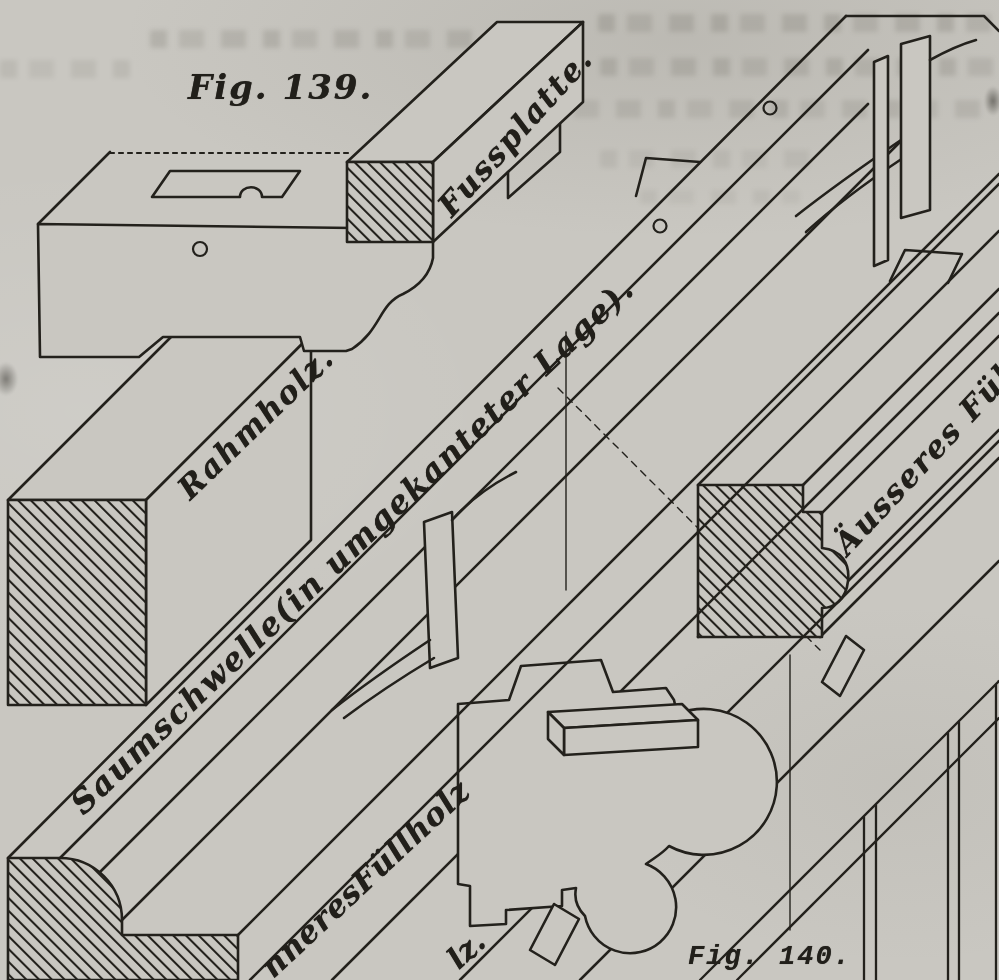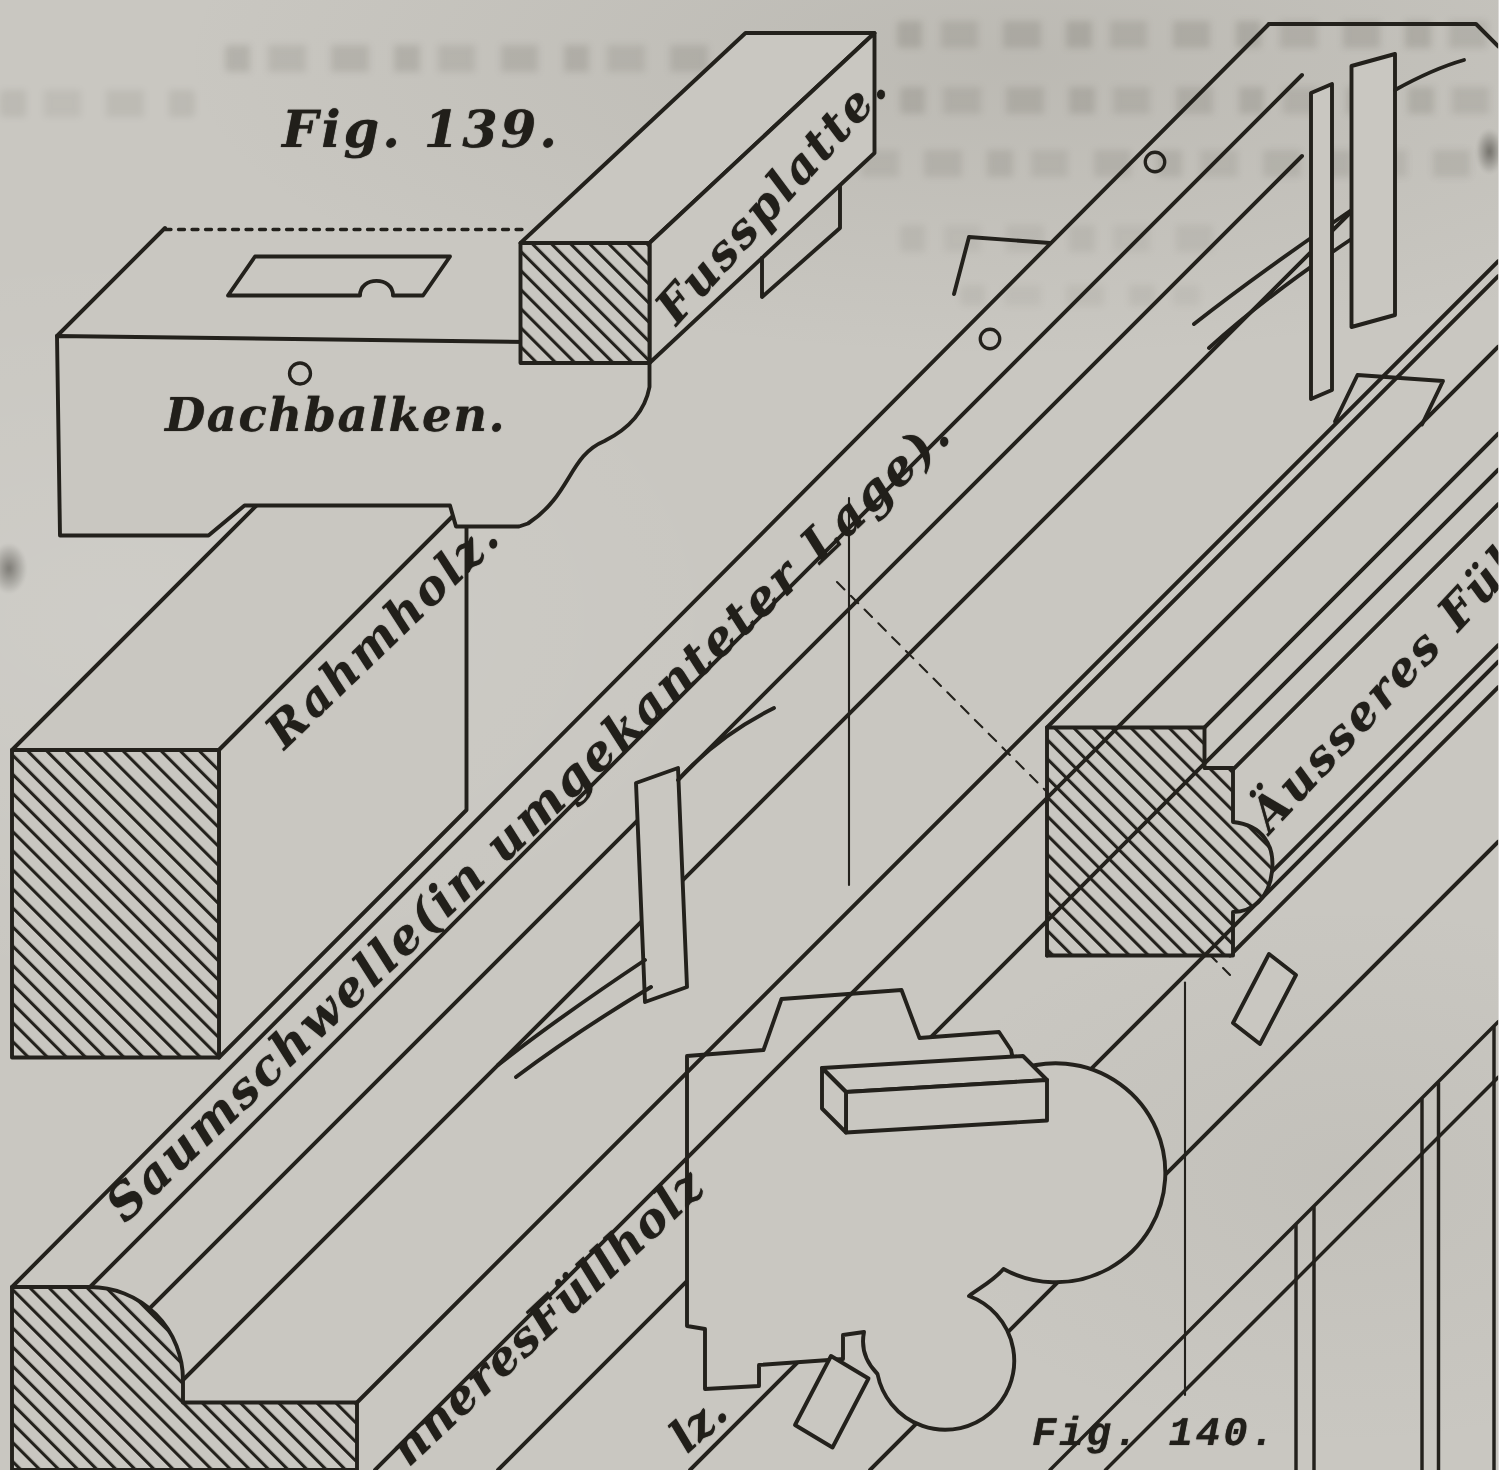--- a/index.html
+++ b/index.html
@@ -186,21 +186,20 @@
         <path fill="#c9c7c1" d="M347,162 L433,162 L583,22 L497,22 Z"></path>
         <path fill="#c9c7c1" d="M433,162 L583,22 L583,102 L433,242 Z"></path>
         <path d="M560,124 L560,152 L508,198 L508,172"></path>
         <path fill="url(#hatch)" d="M347,162 L433,162 L433,242 L347,242 Z"></path>
       </g>
     </g>
   </svg>
 
   <div class="lbl lbl-fig139">Fig. 139.</div>
   <div class="lbl lbl-fussplatte">Fussplatte.</div>
-  <div class="lbl lbl-dachbalken">Dachbalken.</div>
   <div class="lbl lbl-rahmholz">Rahmholz.</div>
   <div class="lbl lbl-saumschwelle">Saumschwelle(in umgekanteter Lage).</div>
   <div class="lbl lbl-aeusseres">Äusseres Fül</div>
   <div class="lbl lbl-inneres">nneresFüllholz</div>
   <div class="lbl lbl-fig140">Fig. 140.</div>
   <div class="lbl lbl-partial">lz.</div>
 
 </div>
 
 </body></html>

